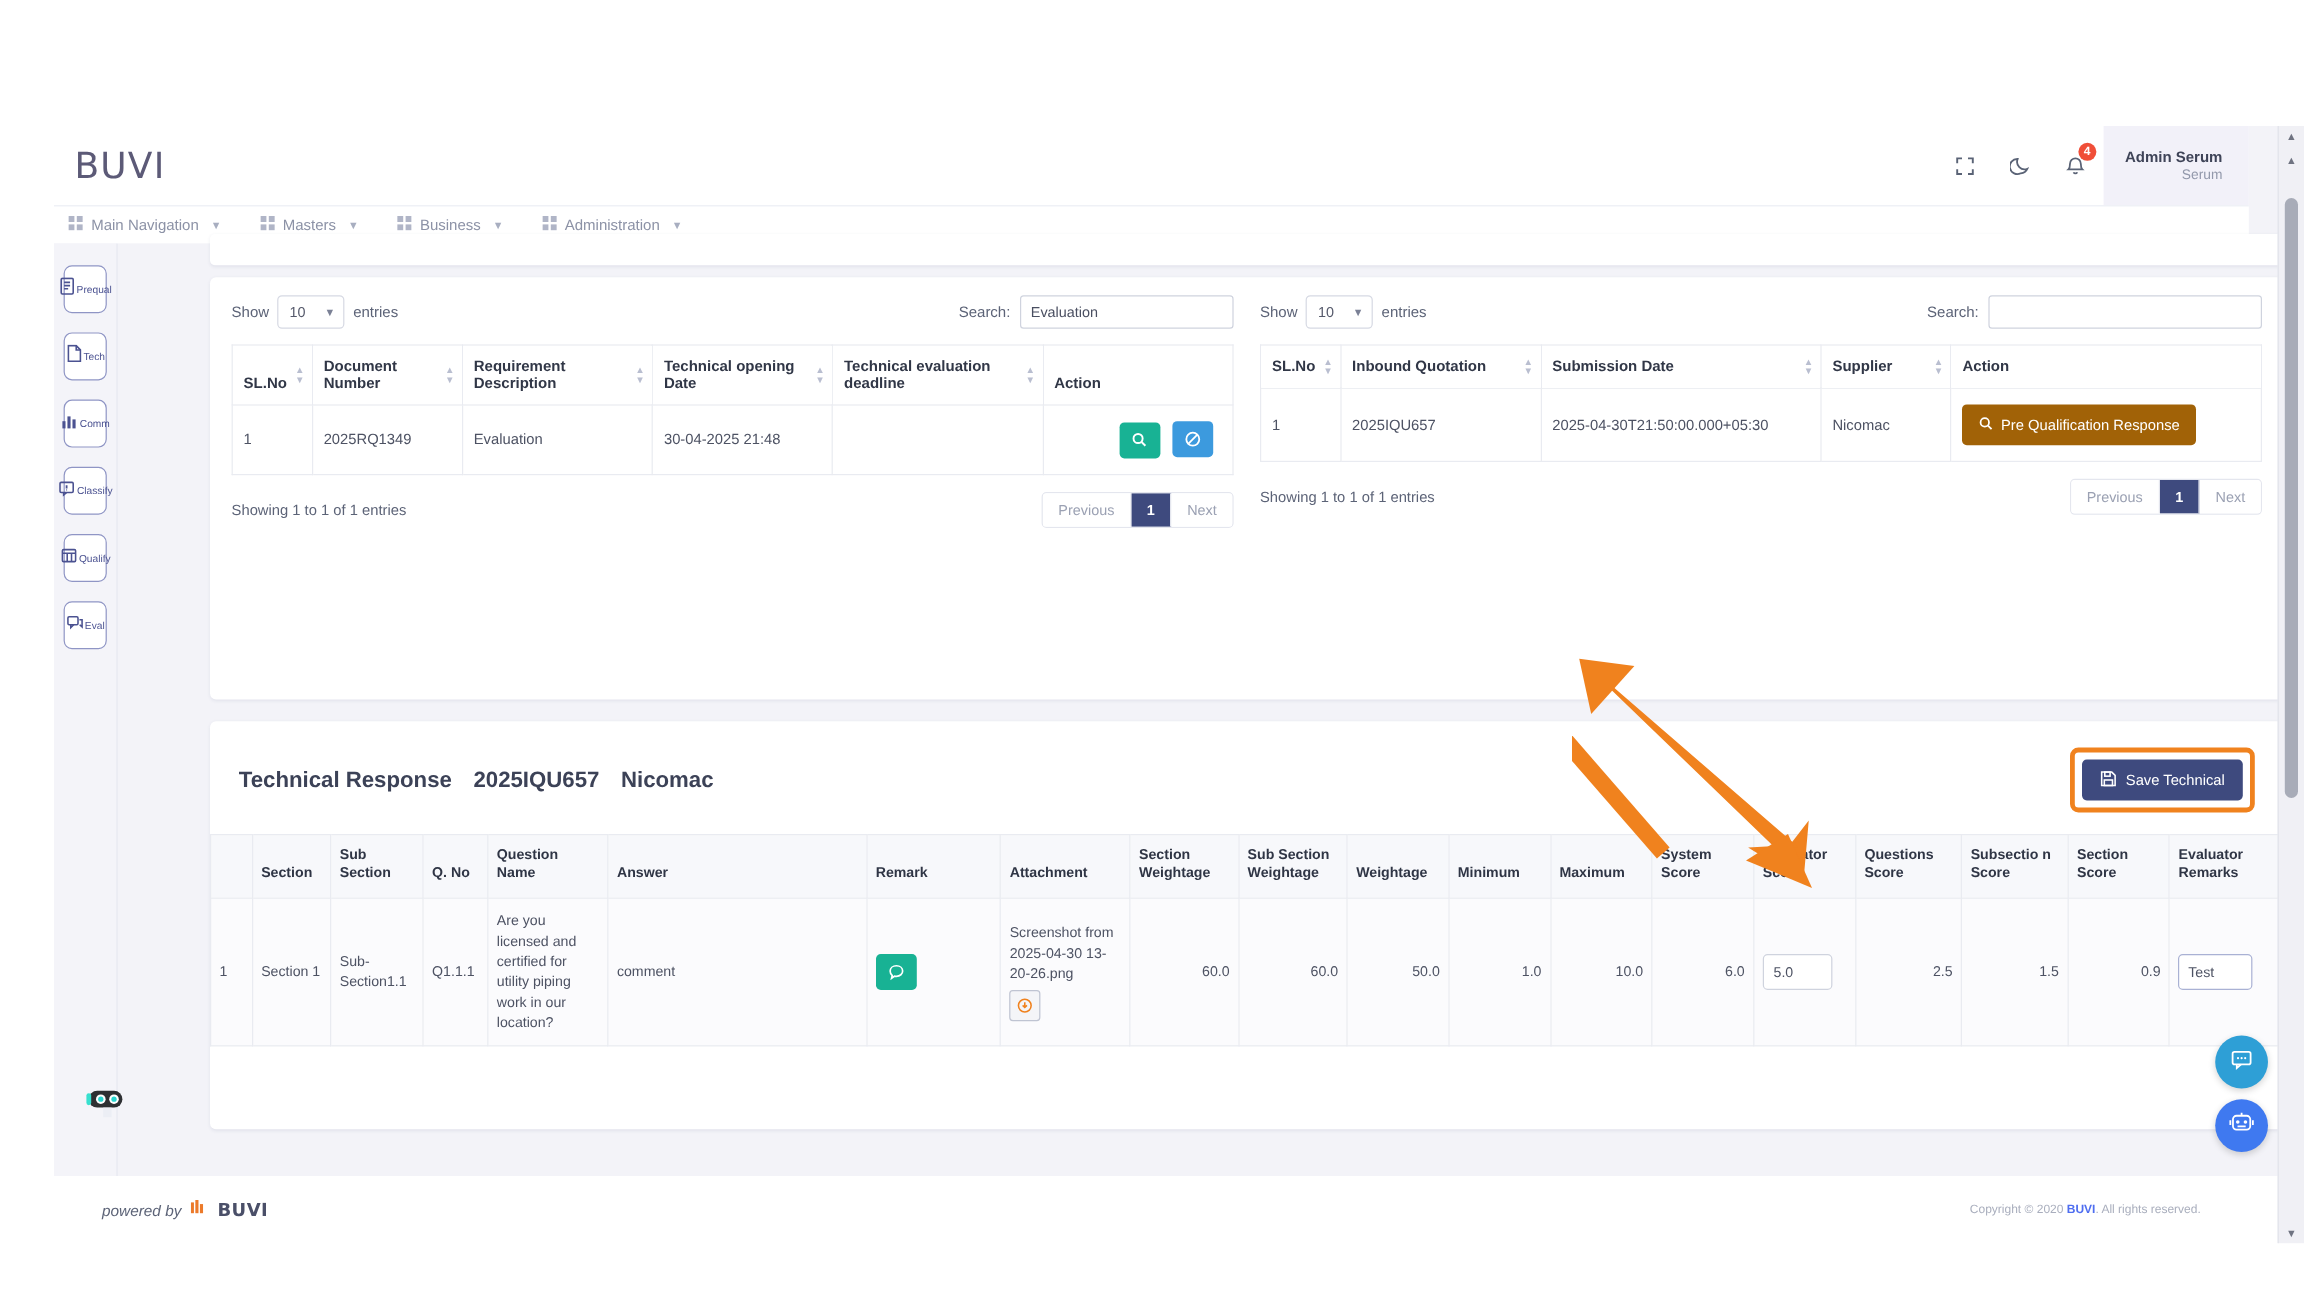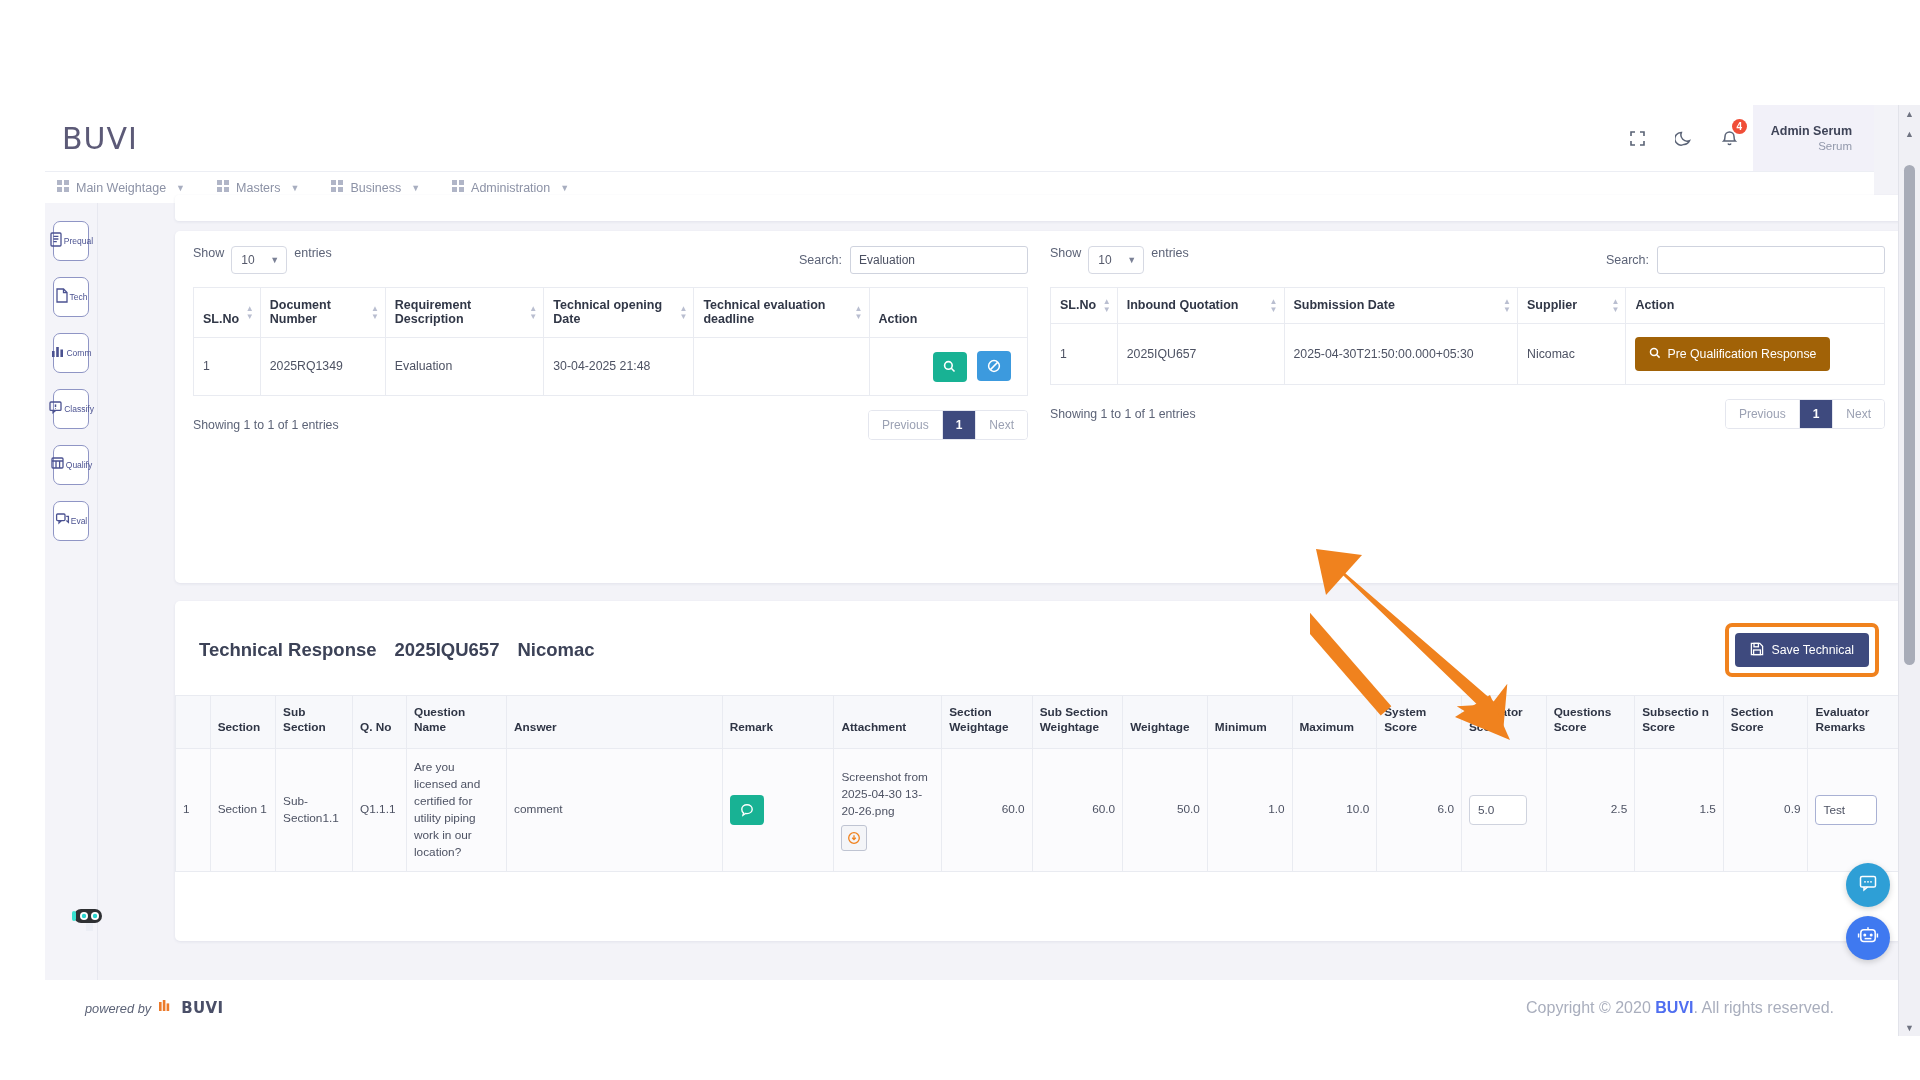--- a/index.html
+++ b/index.html
@@ -115,21 +115,21 @@
   .card-title .t {
     font-size: 19.5px; color: #3c4257; font-weight: bold;
     letter-spacing: .2px;
   }
   .dt-panels { display: flex; padding: 14px 18px 0 18px; gap: 22px; }
   .dt-panel { flex: 1; min-width: 0; }
   .dt-top {
     display: flex; align-items: center; justify-content: space-between;
     margin-bottom: 12px; height: 30px;
   }
-  .show-grp { display: flex; gap: 7px; font-size: 12.5px; color: #5c6377; }
+  .show-grp { display: flex; align-items: center; gap: 7px; font-size: 12.5px; color: #5c6377; }
   .sel {
     position: relative; width: 56px; height: 28px;
     border: 1px solid #d6d9e3; border-radius: 4px; background: #fff;
     font-size: 12px; color: #55596b;
     display: flex; align-items: center; padding-left: 9px; cursor: pointer;
   }
   .sel .sv { }
   .sel .sc { position: absolute; right: 7px; font-size: 9px; color: #7b8196; }
   .search-grp { display: flex; align-items: center; gap: 8px; font-size: 12.5px; color: #5c6377; }
   .search-grp input {
@@ -235,21 +235,21 @@
   .app-footer {
     position: absolute; left: 0; top: 875px;
     width: 1829px; height: 56px; background: #fff;
     display: flex; align-items: center; padding: 0 40px;
   }
   .pw { display: flex; align-items: center; gap: 8px; font-size: 12.8px;
         color: #5c6377; font-style: italic; }
   .pw .bl { font-style: normal; font-weight: bold; color: #4a4f68;
             font-size: 15px; letter-spacing: .4px;
             font-family: "DejaVu Sans", sans-serif; }
-  .cpy { margin-left: auto; font-size: 16px; color: #a9aebd; }
+  .cpy { margin-left: auto; font-size: 10px; color: #a9aebd; }
   .cpy b { color: #4f6ef0; }
 
   
   .vsb-outer {
     position: absolute; right: 0; top: 0; width: 22px; height: 931px;
     background: #f0f0f5; border-left: 1px solid #e2e3ea;
   }
   .vsb-arrow {
     height: 17px; display: flex; align-items: center; justify-content: center;
     font-size: 9px; color: #6f7381; cursor: pointer;
@@ -314,21 +314,21 @@
   <div class="app-nav">
     <div class="nav-item">
       <span class="grid-ico">
         <svg width="12" height="12" viewBox="0 0 12 12" fill="#b0b5c7">
             <rect x="0" y="0" width="5" height="5"></rect>
             <rect x="7" y="0" width="5" height="5"></rect>
             <rect x="0" y="7" width="5" height="5"></rect>
             <rect x="7" y="7" width="5" height="5"></rect>
           </svg>
       </span>
-      <span>Main Weightage</span>
+      <span>Main Navigation</span>
       <span class="chev">▼</span>
     </div>
     <div class="nav-item">
       <span class="grid-ico">
         <svg width="12" height="12" viewBox="0 0 12 12" fill="#b0b5c7">
             <rect x="0" y="0" width="5" height="5"></rect>
             <rect x="7" y="0" width="5" height="5"></rect>
             <rect x="0" y="7" width="5" height="5"></rect>
             <rect x="7" y="7" width="5" height="5"></rect>
           </svg>

